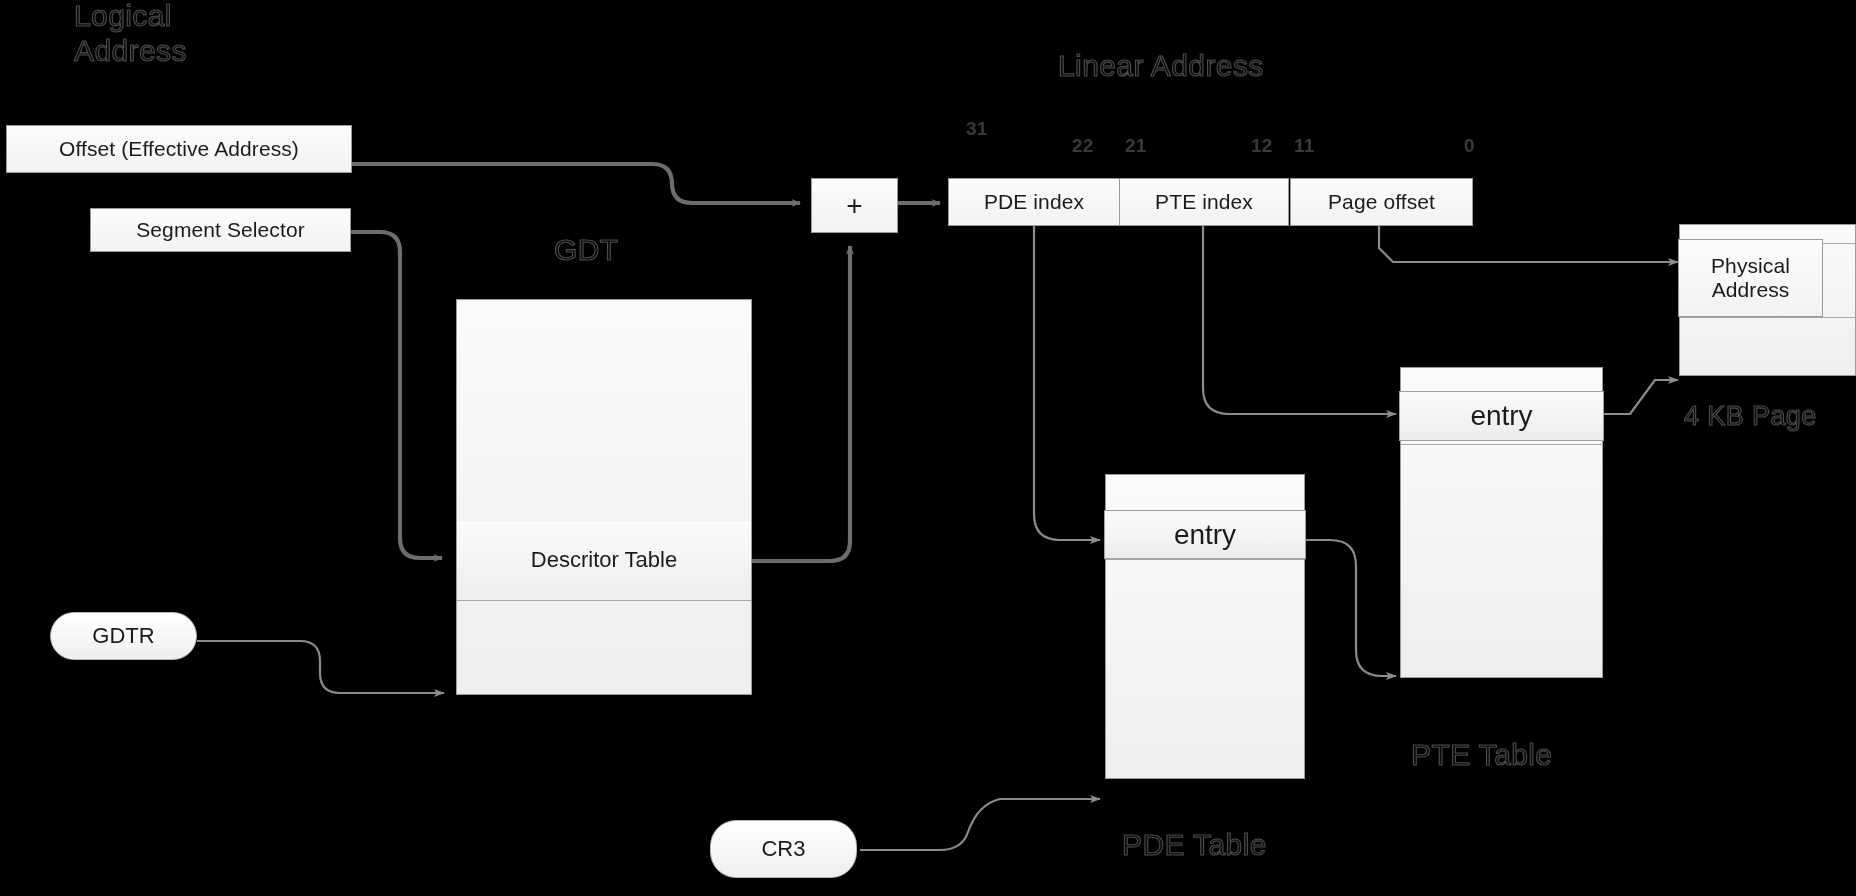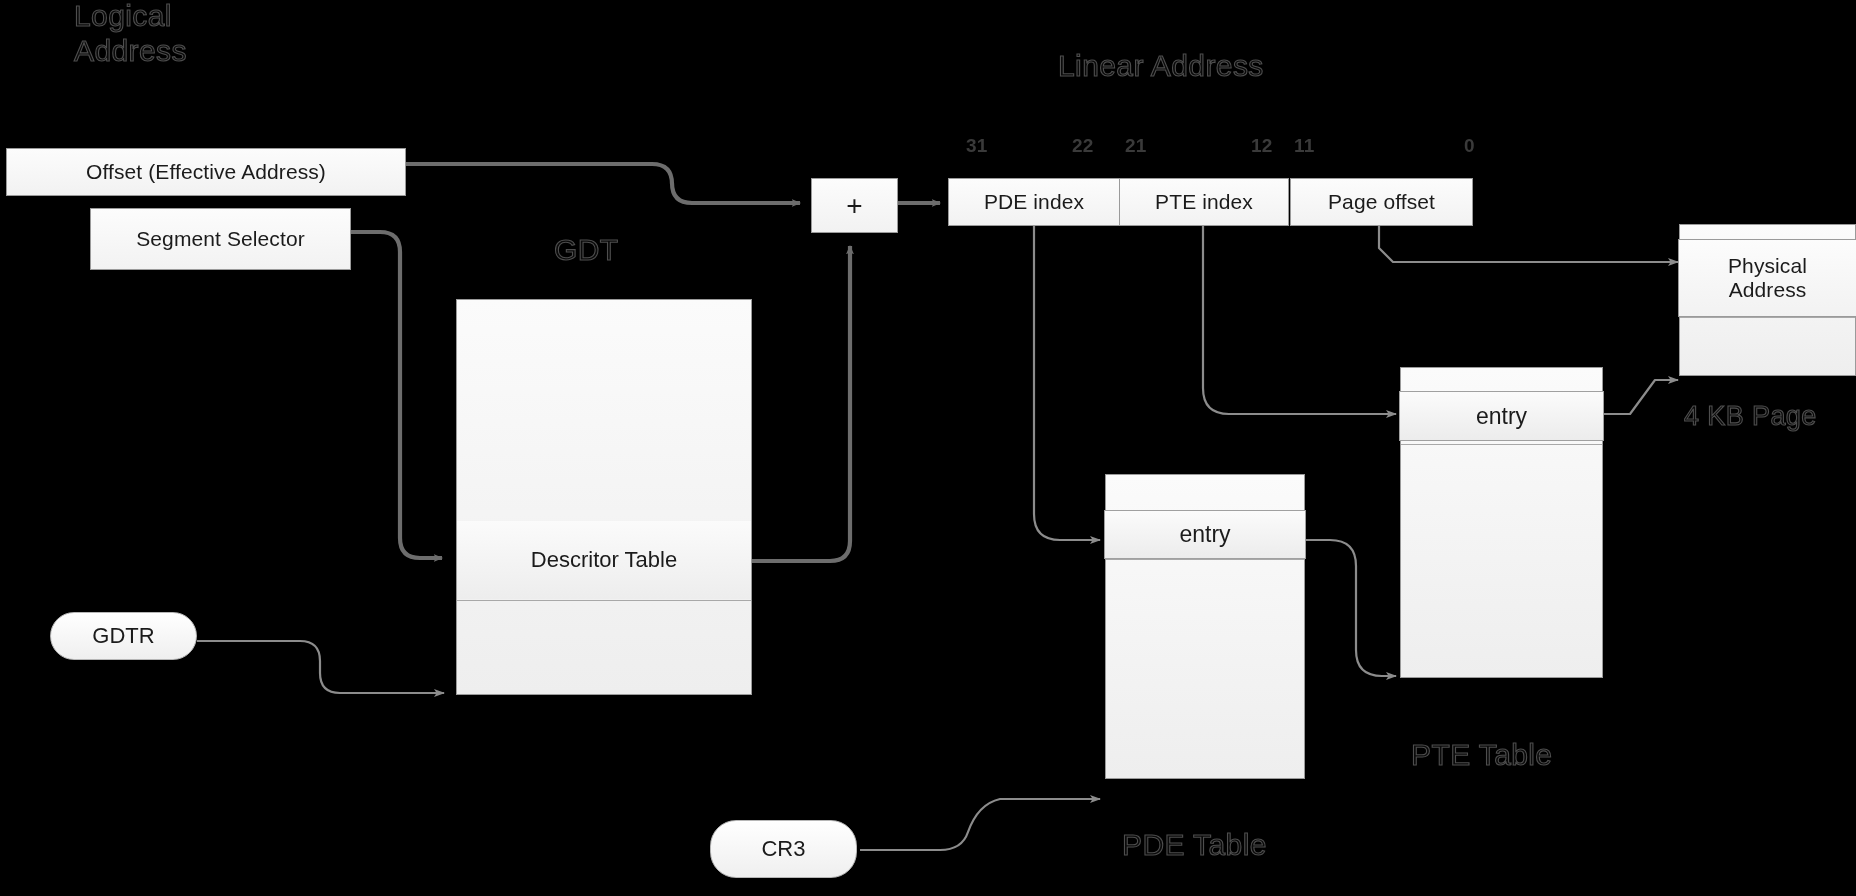--- a/index.html
+++ b/index.html
@@ -66,21 +66,21 @@
   }
   .entryrow {
     position: absolute;
     box-sizing: border-box;
     background: linear-gradient(to bottom, #fbfbfb 0%, #ececec 100%);
     border: 1px solid #a0a0a0;
     display: flex;
     align-items: center;
     justify-content: center;
     color: #1b1b1b;
-    font-size: 23px;
+    font-size: 28px;
   }
 
   
   .ghost {
     position: absolute;
     color: #0a0a0a;
     -webkit-text-stroke: 1.1px #4e4e4e;
     font-size: 30px;
     line-height: 1.18;
     letter-spacing: .4px;
@@ -152,27 +152,27 @@
   <div class="ghost" style="left:1058px; top:48px;">Linear Address</div>
 
   <div class="ghost" style="left:554px; top:232px;">GDT</div>
 
   <div class="ghost" style="left:1104px; top:827px;margin-left:18px;">PDE Table</div>
 
   <div class="ghost" style="left:1411px; top:737px;">PTE Table</div>
 
   <div class="ghost" style="left:1684px; top:401px; font-size:27px;">4 KB Page</div>
 
-  <div class="box" style="left:6px; top:148px; width:400px; height:48px;">Offset (Effective Address)</div>
-
-  <div class="box" style="left:90px; top:208px; width:261px; height:62px;">Segment Selector</div>
+  <div class="box" style="left:6px; top:125px; width:346px; height:48px;">Offset (Effective Address)</div>
+
+  <div class="box" style="left:90px; top:208px; width:261px; height:44px;">Segment Selector</div>
 
   <div class="box plus" style="left:811px; top:178px; width:87px; height:55px;">+</div>
 
-  <div class="bit" style="left:966px; top:135px;">31</div>
+  <div class="bit" style="left:966px; top:118px;">31</div>
   <div class="bit" style="left:1072px; top:135px;">22</div>
   <div class="bit" style="left:1125px; top:135px;">21</div>
   <div class="bit" style="left:1251px; top:135px;">12</div>
   <div class="bit" style="left:1294px; top:135px;">11</div>
   <div class="bit" style="left:1464px; top:135px;">0</div>
 
   <div class="box" style="left:948px; top:178px; width:172px; height:48px;">PDE index</div>
   <div class="box" style="left:1119px; top:178px; width:170px; height:48px;">PTE index</div>
   <div class="box" style="left:1290px; top:178px; width:183px; height:48px;">Page offset</div>
 
@@ -198,17 +198,17 @@
   <div class="tablebox" style="left:1400px; top:367px; width:203px; height:311px;">
     <div class="rowline" style="top:28px;"></div>
     <div class="rowline" style="top:76px;"></div>
   </div>
   <div class="entryrow" style="left:1399px; top:391px; width:205px; height:50px;">entry</div>
 
   <div class="tablebox" style="left:1679px; top:224px; width:177px; height:152px;">
     <div class="rowline" style="top:18px;"></div>
     <div class="rowline" style="top:92px;"></div>
   </div>
-  <div class="box" style="left:1678px; top:239px; width:179px; height:78px;
+  <div class="box" style="left:1678px; top:239px; width:145px; height:78px;
                           white-space:pre; font-size:21px;">Physical
 Address</div>
 
 </div>
 
 </body></html>

